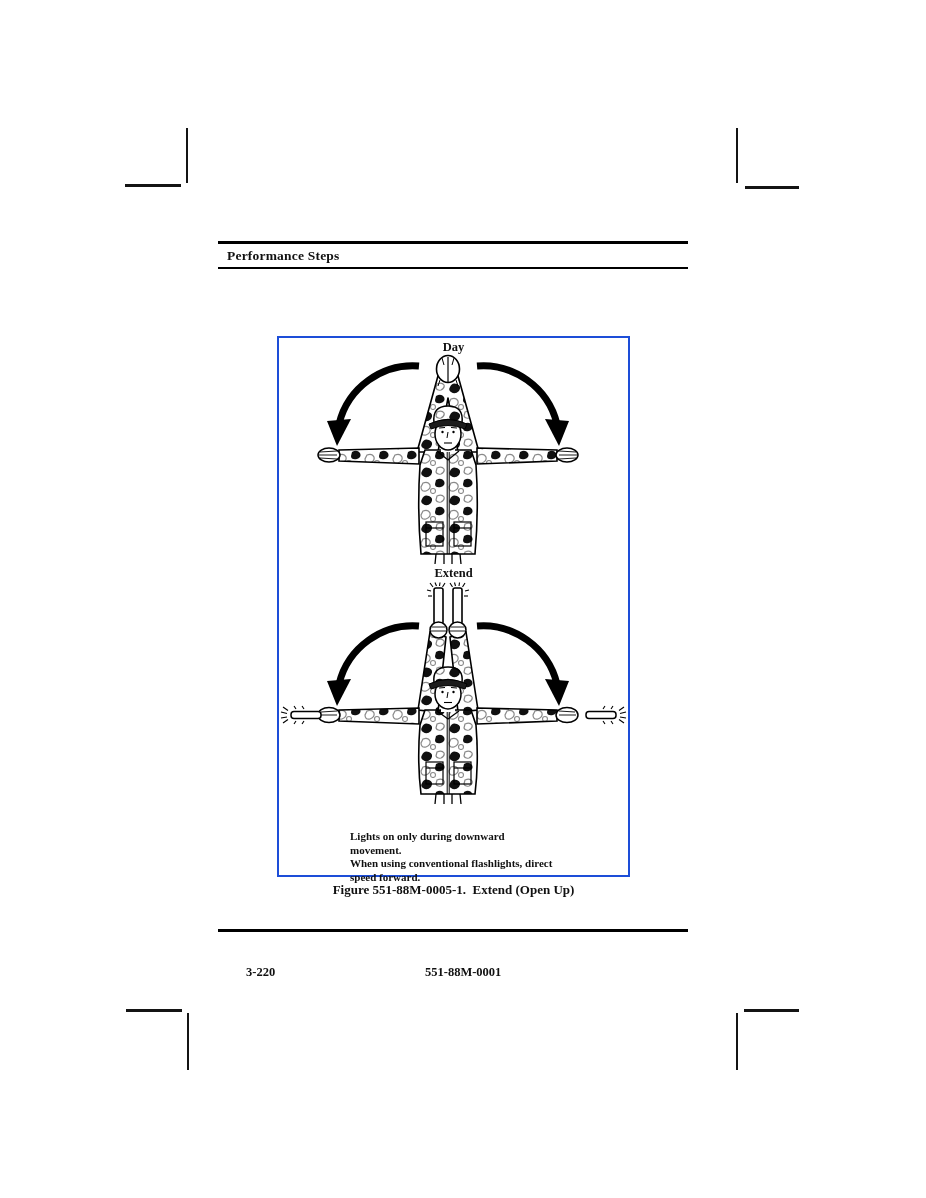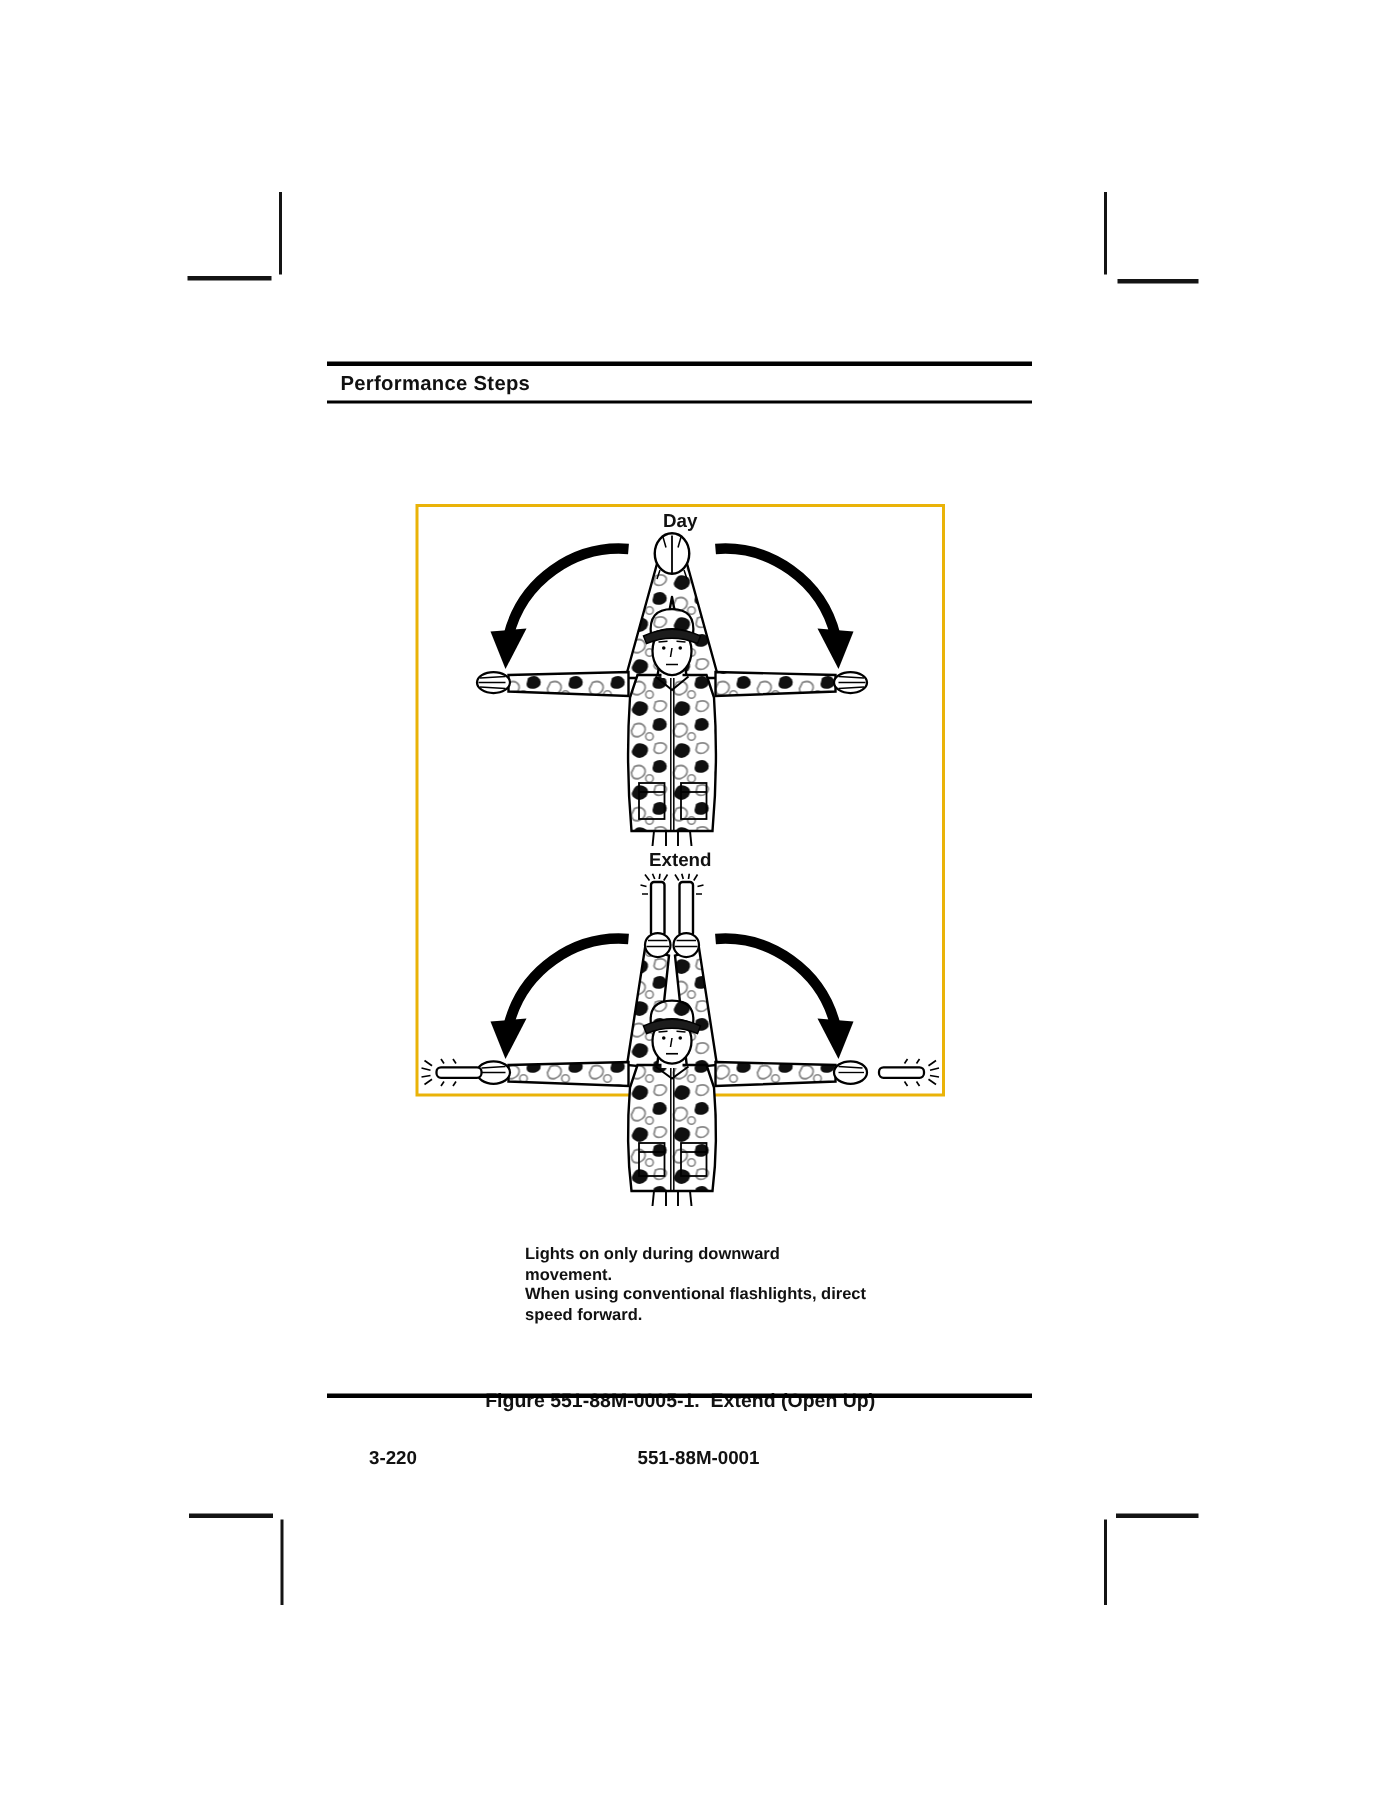--- a/index.html
+++ b/index.html
@@ -1,52 +1,52 @@
 <!DOCTYPE html>
 <html><head>
 <meta charset="utf-8">
 <style>
   html,body{margin:0;padding:0;background:#e8e8e8;}
   .page{
     position:relative;
     width:926px;height:1198px;
     background:#ffffff;
-    font-family:Liberation Sans, sans-serif;
+    font-family:Liberation Serif, serif;
     color:#000;
     overflow:hidden;
   }
   .abs{position:absolute;}
   .mark{position:absolute;background:#141414;}
   .rule{position:absolute;background:#000;}
   .title{
     position:absolute;left:227px;top:248px;
     font-size:13.5px;font-weight:bold;letter-spacing:.2px;color:#111;
   }
   .para{
     position:absolute;left:224px;top:274px;width:470px;
     font-size:13.6px;line-height:16.2px;color:#101010;
   }
   .para .ln{white-space:nowrap;}
   .para .ln1{padding-left:28px;}
   .para b{margin-right:4px;}
   .figure-frame{
-    position:absolute;left:277px;top:336px;width:353px;height:395px;
-    border:2px solid #eab308;box-sizing:border-box;background:#fff;
+    position:absolute;left:277px;top:336px;width:353px;height:541px;
+    border:2px solid #1d4ed8;box-sizing:border-box;background:#fff;
   }
   .fig-label{
     position:absolute;left:0;width:349px;text-align:center;
     font-size:12.5px;font-weight:bold;color:#111;
   }
   .fig-note{
     position:absolute;left:71px;top:492px;width:265px;
     font-size:11px;line-height:13.6px;font-weight:bold;color:#111;
   }
   .caption{
     position:absolute;left:277px;top:882px;width:353px;text-align:center;
-    font-size:13px;font-weight:bold;white-space:pre-wrap;color:#111;margin-top:44px;
+    font-size:13px;font-weight:bold;white-space:pre-wrap;color:#111;
   }
   .footer-text{
     position:absolute;top:965px;
     font-size:12.5px;font-weight:bold;color:#111;margin-left:28px;
   }
   svg{display:block;}
 </style>
 </head>
 <body>
 

